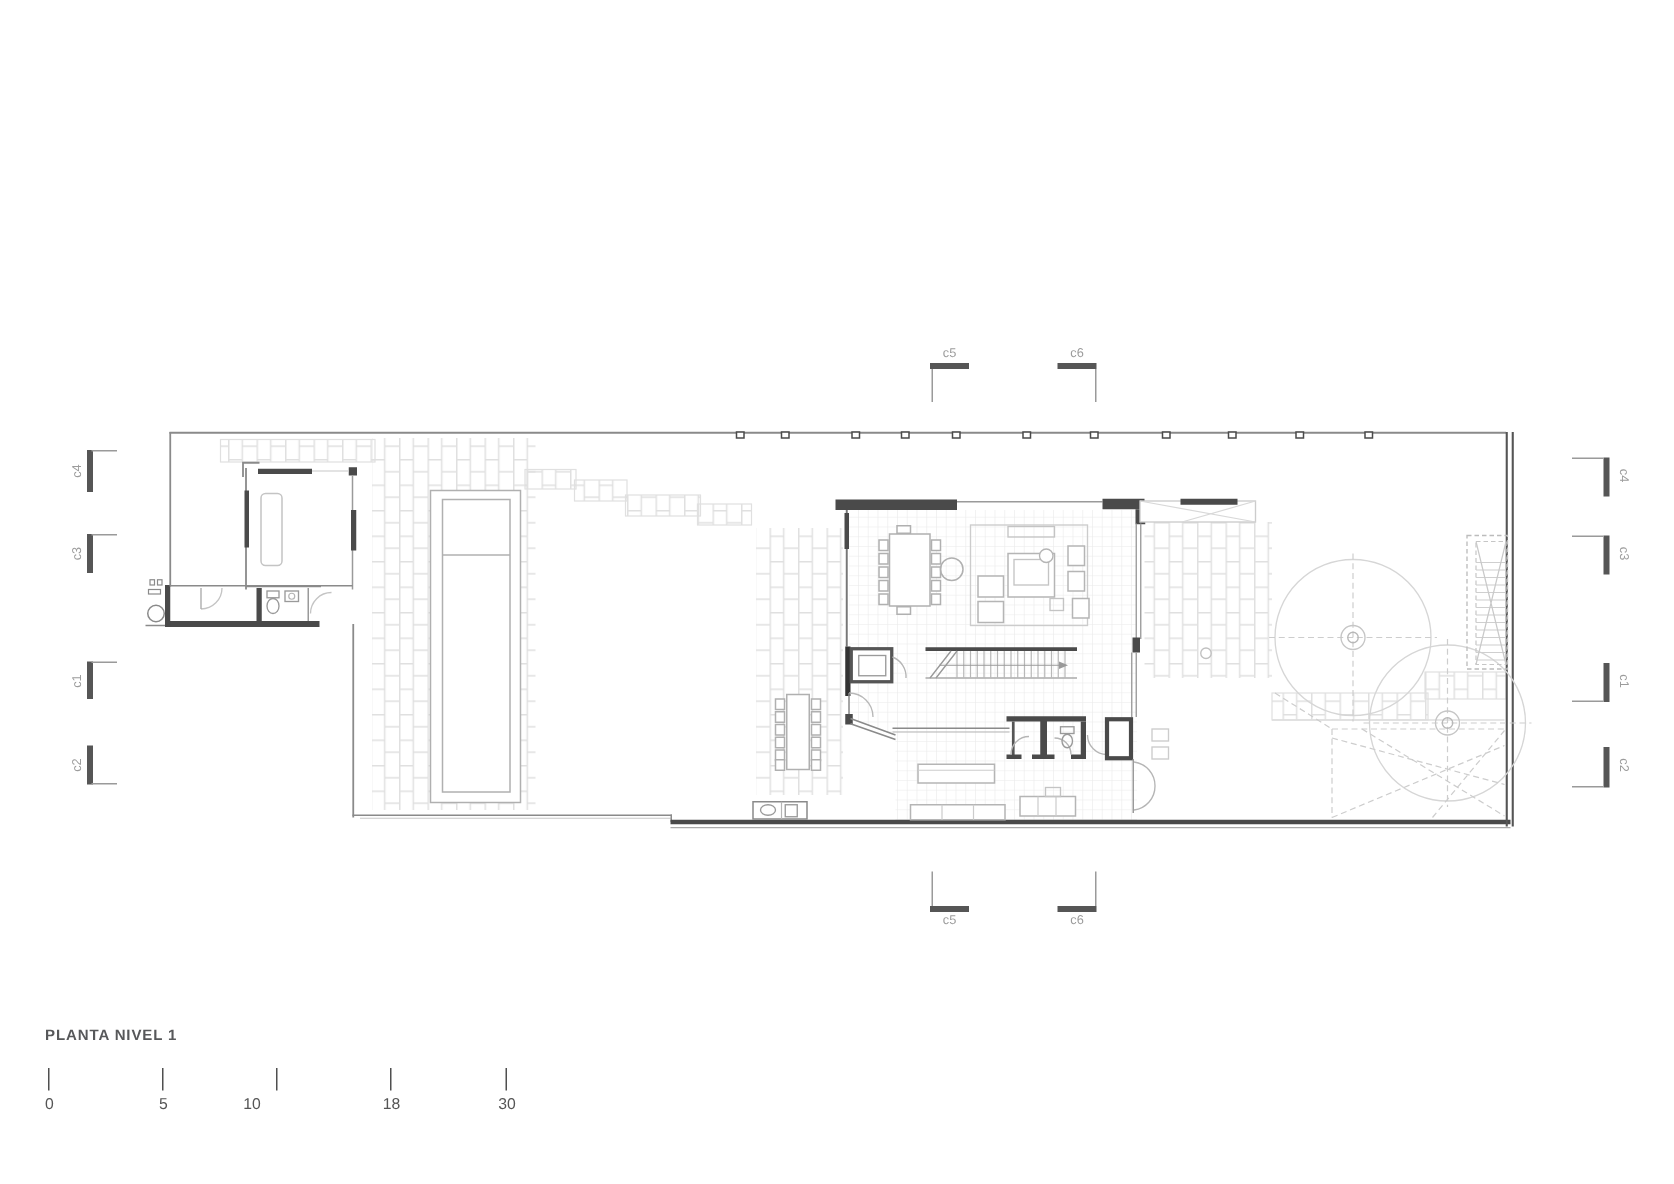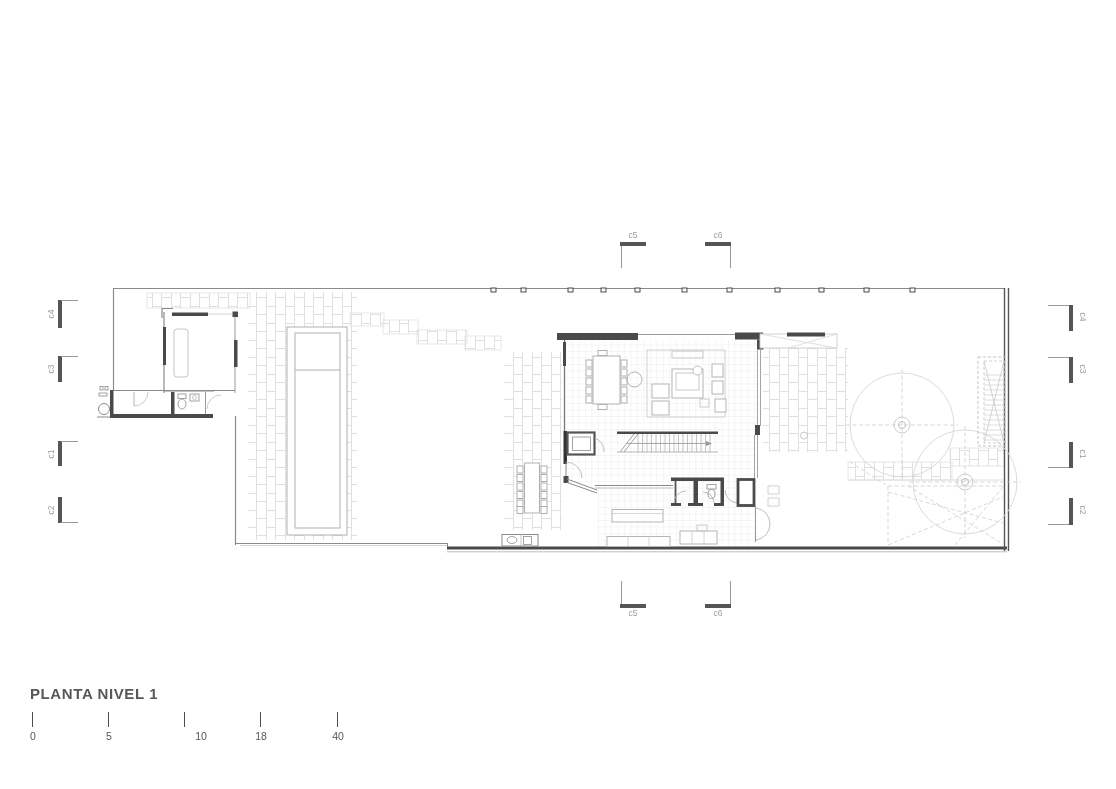--- a/index.html
+++ b/index.html
@@ -9,21 +9,21 @@
   .marker-bar-h{position:absolute;height:3.5px;width:26px;background:#565656;}
   .marker-bar-v{position:absolute;width:3.5px;background:#565656;}
   .marker-line-v{position:absolute;width:0;border-left:1px solid #9a9a9a;}
   .marker-line-h{position:absolute;height:0;border-top:1px solid #9a9a9a;}
   .marker-label{position:absolute;font-size:8.5px;color:#9c9c9c;width:34px;text-align:center;}
   .marker-label-side{position:absolute;font-size:8.5px;color:#9c9c9c;width:20px;height:12px;text-align:center;}
   .rot-l{transform:rotate(-90deg);}
   .rot-r{transform:rotate(90deg);}
   .scale-tick{position:absolute;width:0;height:15px;border-left:1.5px solid #4f4f4f;top:712px;}
   .scale-num{position:absolute;top:730px;width:24px;text-align:center;font-size:10.5px;color:#555;}
-  #plan-title{position:absolute;left:30px;top:685px;font-size:15px;font-weight:bold;
+  #plan-title{position:absolute;left:30px;top:685px;font-size:10px;font-weight:bold;
               letter-spacing:0.6px;color:#57585a;}
 </style>
 </head>
 <body>
 
 <div id="canvas">
 
   <svg class="abs" style="left:0;top:0" width="1116" height="789" viewBox="0 0 1116 789">
     <defs>
       <pattern id="runbond" width="19" height="17" patternUnits="userSpaceOnUse">
@@ -392,18 +392,18 @@
   <div id="plan-title">PLANTA NIVEL 1</div>
 
   <div>
     <div class="scale-tick" style="left:32px"></div>
     <div class="scale-tick" style="left:108px"></div>
     <div class="scale-tick" style="left:184px"></div>
     <div class="scale-tick" style="left:260px"></div>
     <div class="scale-tick" style="left:337px"></div>
     <div class="scale-num" style="left:21px">0</div>
     <div class="scale-num" style="left:97px">5</div>
-    <div class="scale-num" style="left:189px">10</div>
+    <div class="scale-num" style="left:156px">10</div>
     <div class="scale-num" style="left:249px">18</div>
-    <div class="scale-num" style="left:326px">40</div>
+    <div class="scale-num" style="left:326px">30</div>
   </div>
 
 </div>
 
 </body></html>

